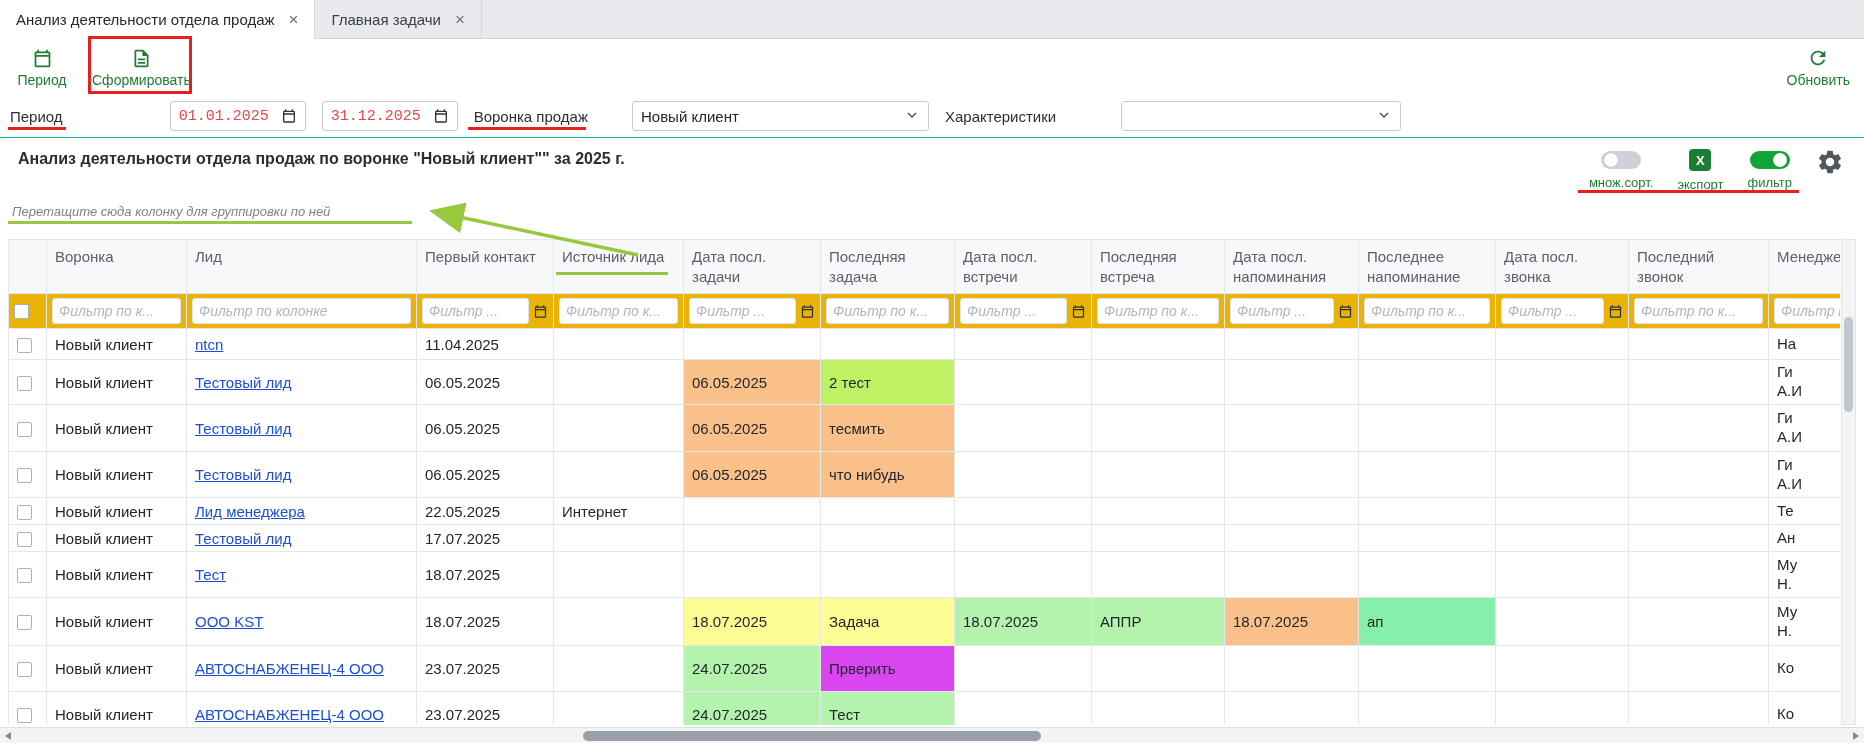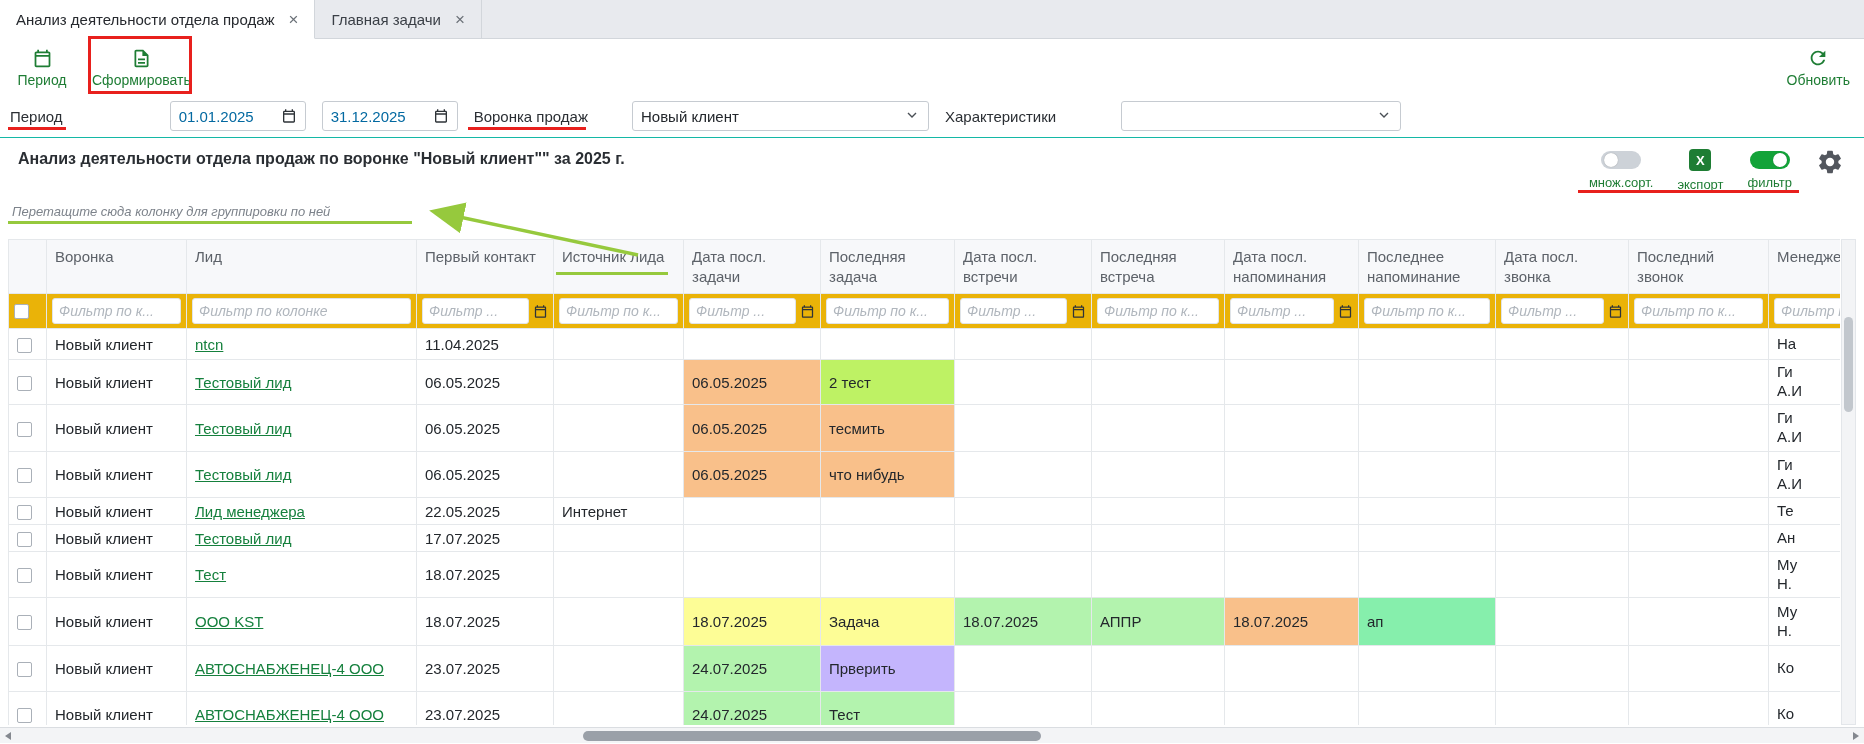--- a/index.html
+++ b/index.html
@@ -22,21 +22,21 @@
     font-size:14px;min-width:56px;cursor:default}
   .tbtn svg{display:block}
   .spacer{flex:1}
 
   
   .filterbar{position:absolute;left:0;top:96px;right:0;height:40px;display:flex;align-items:center;
     padding:0 10px;gap:16px;font-size:15px;background:#fff}
   .flabel{color:#2b2f34;white-space:nowrap}
   .dateinput{display:flex;align-items:center;justify-content:space-between;width:136px;height:30px;
     border:1px solid #c6cbd1;border-radius:3px;padding:0 8px;background:#fff}
-  .dateinput input{border:0;outline:0;width:96px;font-size:15px;font-family:Liberation Sans, sans-serif;color:#0369a1;background:transparent}
+  .dateinput input{border:0;outline:0;width:96px;font-size:15px;font-family:Liberation Mono, monospace;color:#ef4444;background:transparent}
   .selectbox{display:flex;align-items:center;justify-content:space-between;height:30px;
     border:1px solid #c6cbd1;border-radius:3px;padding:0 8px;background:#fff}
   .sel-funnel{width:297px;margin-left:28px}
   .sel-chars{width:280px;margin-left:49px}
   .date-from{margin-left:91px}
 
   
   .main{position:absolute;left:0;top:137px;right:0;bottom:0;background:#fff;border-top:1px solid #14b8a6}
   .page-title{padding:12px 18px 0;font-size:16px;font-weight:bold;color:#2a2e33}
   .controls{position:absolute;top:13px;right:20px;display:flex;align-items:flex-start;gap:24px}
@@ -59,21 +59,21 @@
   .grid thead tr:first-child th{background:#f7f8fa;font-weight:normal;color:#5d6269;text-align:left;
     vertical-align:top;padding:7px 8px;font-size:15px;line-height:1.3;height:42px}
   .grid tr.frow th{background:#eab308;padding:4px 5px;height:35px;vertical-align:middle;text-align:left}
   .fwrap{display:flex;align-items:center;gap:4px}
   .finput{flex:1;min-width:0;height:26px;border:1px solid #e0e4e8;border-radius:3px;padding:0 6px;
     font-size:14px;font-family:inherit;color:#23272c}
   .finput::placeholder{color:#b0b6bd;font-style:italic}
   .cal-btn{flex:0 0 auto;color:#2e3338;display:flex}
   .grid td{padding:3px 8px;font-size:15px;color:#23272c;vertical-align:middle;background:#fff}
   .checkbox{display:inline-block;width:15px;height:15px;border:1px solid #aab0b8;border-radius:2px;background:#fff;vertical-align:middle}
-  .lead-link{color:#15803d;text-decoration:underline}
+  .lead-link{color:#1d4ed8;text-decoration:underline}
   td.mgr{white-space:pre-line;line-height:1.25}
 
   
   .vscroll{position:absolute;right:8px;top:101px;width:15px;height:486px;background:#f3f4f6;border:1px solid #e3e6ea}
   .vthumb{position:absolute;left:2px;top:77px;width:9px;height:95px;background:#c2c7cd;border-radius:5px}
   .hscroll{position:absolute;left:0;top:589px;right:0;height:16px;background:#f3f4f6;border-top:1px solid #dadde1}
   .hthumb{position:absolute;left:583px;top:3px;width:458px;height:10px;background:#9aa0a8;border-radius:5px}
   .harrow-left{position:absolute;left:5px;top:4px;width:0;height:0;
     border-top:4px solid transparent;border-bottom:4px solid transparent;border-right:6px solid #84888f}
   .harrow-right{position:absolute;right:5px;top:4px;width:0;height:0;
@@ -452,21 +452,21 @@
             <td class="mgr">Му
 Н.</td>
           </tr>
           <tr style="height:46px">
             <td><span class="checkbox"></span></td>
             <td>Новый клиент</td>
             <td><a class="lead-link" href="#">АВТОСНАБЖЕНЕЦ-4 ООО</a></td>
             <td>23.07.2025</td>
             <td></td>
             <td style="background:#b3f3ae">24.07.2025</td>
-            <td style="background:#c4b5fd">Прверить</td>
+            <td style="background:#d946ef">Прверить</td>
             <td></td>
             <td></td>
             <td></td>
             <td></td>
             <td></td>
             <td></td>
             <td class="mgr">Ко</td>
           </tr>
           <tr style="height:46px">
             <td><span class="checkbox"></span></td>

